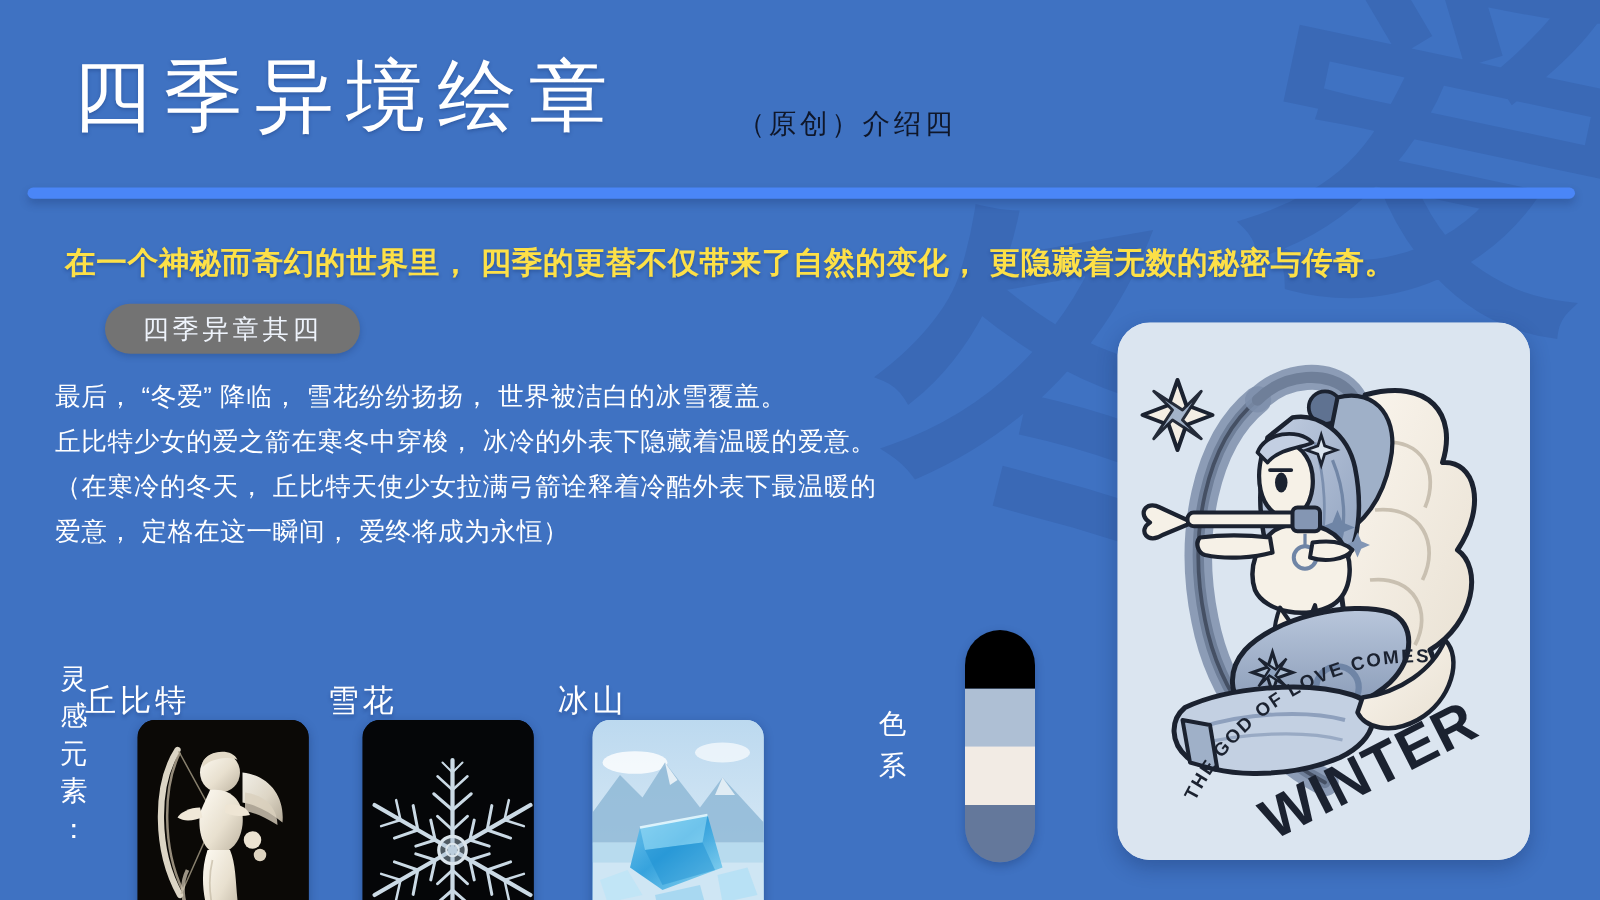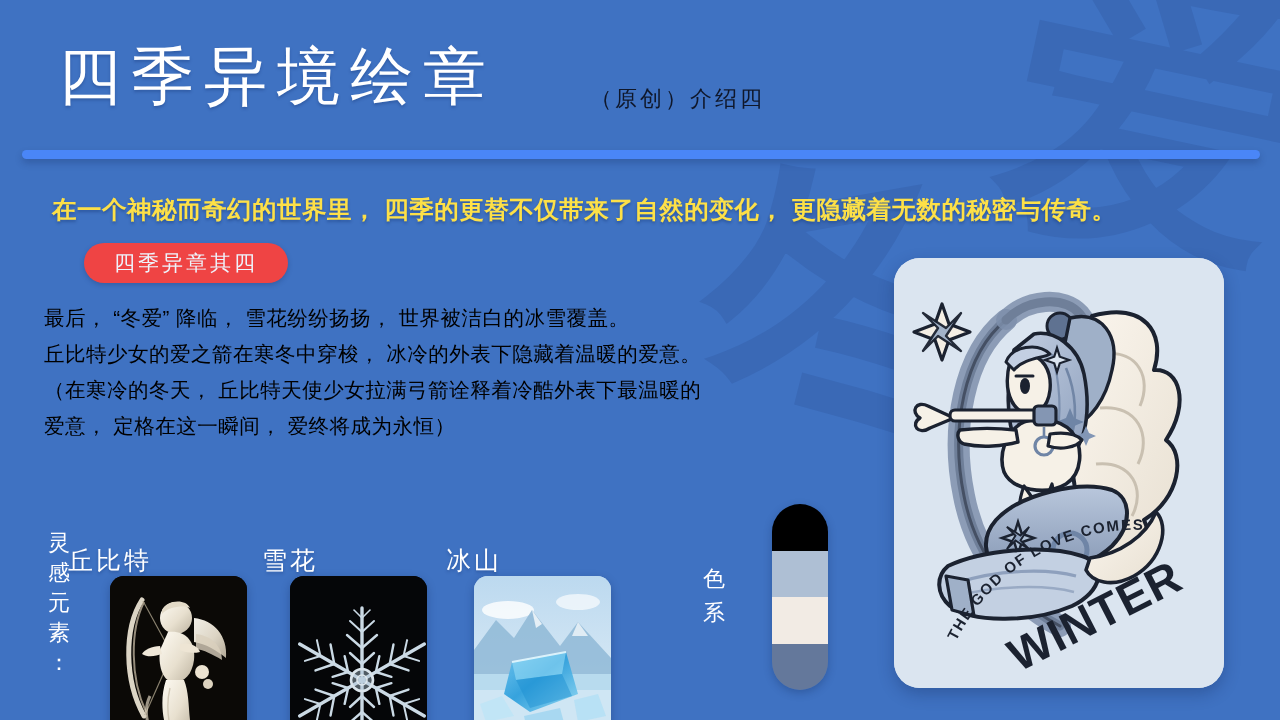--- a/index.html
+++ b/index.html
@@ -97,41 +97,41 @@
   }
 
   
   .badge {
     position: absolute;
     left: 84px;
     top: 243px;
     width: 204px;
     height: 40px;
     border-radius: 20px;
-    background: #ef4444;
+    background: #737373;
     display: flex;
     align-items: center;
     justify-content: center;
     box-shadow: 0 2px 5px rgba(20,45,95,.28);
   }
   .badge span {
     font-size: 21px;
     color: #eef3fb;
     letter-spacing: 3px;
   }
 
   
   .para {
     position: absolute;
     left: 44px;
     top: 300px;
     width: 820px;
     font-size: 20.5px;
     line-height: 36px;
-    color: #000000;
+    color: #ffffff;
     letter-spacing: 0.5px;
   }
   .para div { white-space: nowrap; }
 
   
   .insp-label {
     position: absolute;
     left: 44px;
     top: 528px;
     width: 30px;

